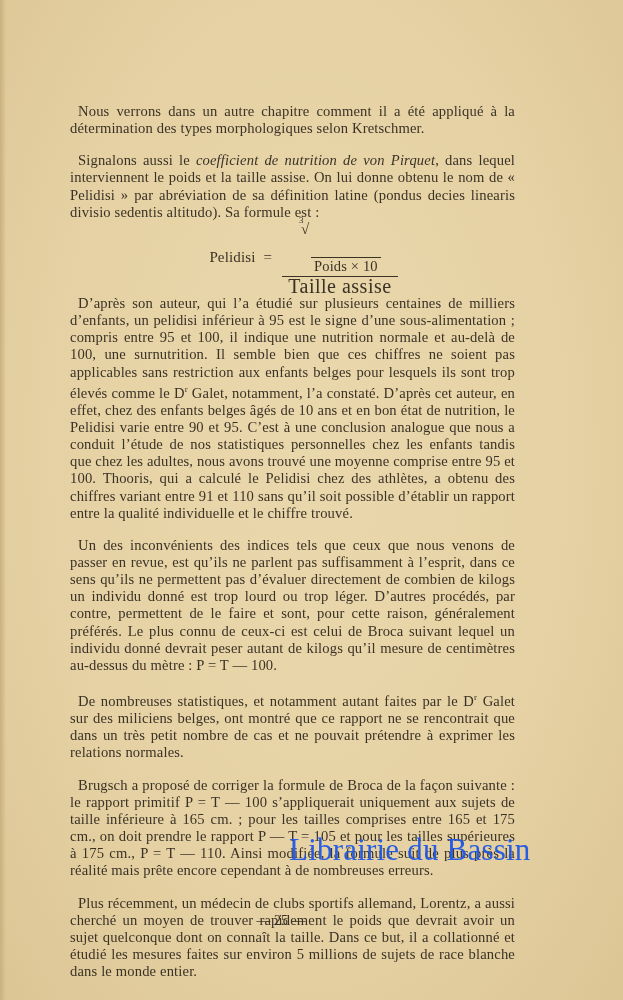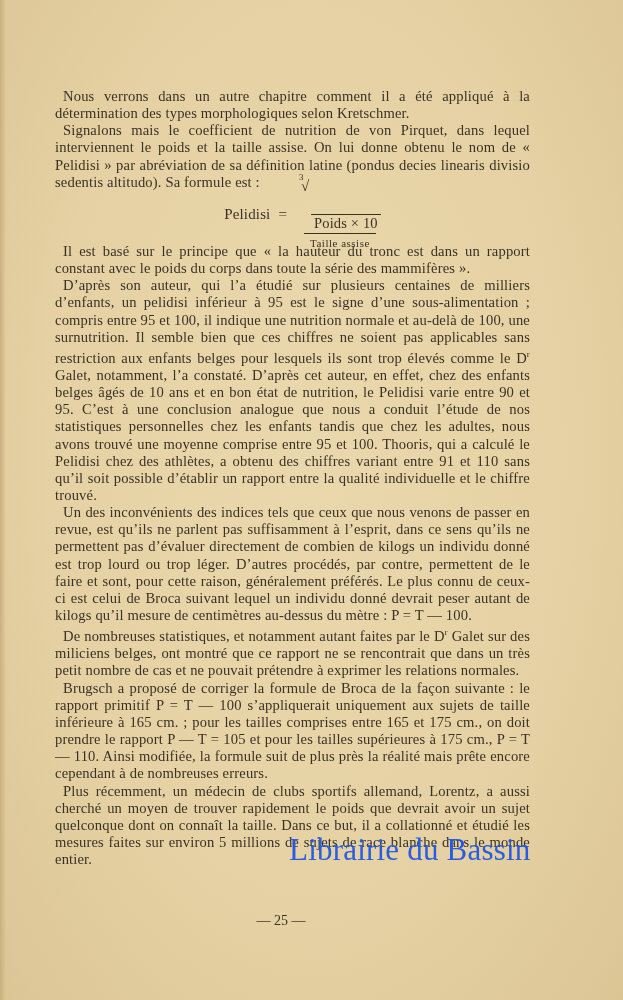--- a/index.html
+++ b/index.html
@@ -19,72 +19,71 @@
       position: absolute; left: 0; top: 0; width: 6px; height: 1000px;
       background: linear-gradient(to right, #c9b07e, rgba(220,197,149,0));
     }
     .text {
       position: absolute; left: 55px; top: 88px; width: 475px;
       font-family: "Liberation Serif", "DejaVu Serif", serif;
       font-size: 14.6px; line-height: 17.15px;
       text-align: justify;
       letter-spacing: 0.15px;
     }
-    .text p { margin: 0; text-indent: 8px; }
+    .text p { margin: 15px; text-indent: 8px; }
     .formula {
       display: flex; align-items: center; justify-content: center;
       margin: 2px 0 6px 22px; height: 44px;
     }
     .formula .lhs { margin-right: 8px; font-size: 15px; }
     .formula .eq { margin-right: 10px; font-size: 15px; }
     .frac { display: inline-flex; flex-direction: column; align-items: center; }
     .num { position: relative; padding: 0 2px 1px 14px; font-size: 14.5px; }
     .num .root-index { position: absolute; left: 2px; top: -9px; font-size: 9px; }
     .num .radical { position: absolute; left: 4px; top: 0px; font-size: 15px; }
     .num .over { border-top: 1px solid #3b3226; padding: 0 3px; display: inline-block; margin-top: 36px; }
-    .den { border-top: 1px solid #3b3226; padding: 1px 6px 0; font-size: 11px; letter-spacing: 0.5px; }
+    .den { border-top: 1px solid #3b3226; padding: 1px 6px 0; font-size: 20px; letter-spacing: 0.5px; }
     .sup { font-size: 9px; vertical-align: super; }
     .page-number {
       position: absolute; left: 0; width: 562px; top: 913px;
       text-align: center; font-size: 14px;
       font-family: "Liberation Serif", serif; color: #3b3226;
     }
     .watermark {
       position: absolute; left: 289px; top: 832px;
       font-family: Liberation Serif, serif;
       font-size: 31px; color: #1f58e6; opacity: 0.95;
       letter-spacing: 0.2px; white-space: nowrap;
     }
-    .it { }
+    .it { font-style: italic; }
   </style>
 </head>
 <body>
 
 <div class="page">
   <div class="left-edge"></div>
 
   <div class="text">
     <p>Nous verrons dans un autre chapitre comment il a été appliqué à la détermination des types morphologiques selon Kretschmer.</p>
 
-    <p><span>Signalons mais le </span><span class="it">coefficient de nutrition de von Pirquet</span><span>, dans lequel interviennent le poids et la taille assise. On lui donne obtenu le nom de « Pelidisi » par abréviation de sa définition latine (pondus decies linearis divisio sedentis altitudo). Sa formule est :</span></p>
+    <p><span>Signalons aussi le </span><span class="it">coefficient de nutrition de von Pirquet</span><span>, dans lequel interviennent le poids et la taille assise. On lui donne obtenu le nom de « Pelidisi » par abréviation de sa définition latine (pondus decies linearis divisio sedentis altitudo). Sa formule est :</span></p>
 
     <div class="formula">
       <span class="lhs">Pelidisi</span>
       <span class="eq">=</span>
       <span class="frac">
         <span class="num">
           <span class="root-index">3</span>
           <span class="radical">√</span>
           <span class="over">Poids × 10</span>
         </span>
         <span class="den">Taille assise</span>
       </span>
     </div>
 
-    <p>Il est basé sur le principe que « la hauteur du tronc est dans un rapport constant avec le poids du corps dans toute la série des mammifères ».</p>
 
     <p><span>D’après son auteur, qui l’a étudié sur plusieurs centaines de milliers d’enfants, un pelidisi inférieur à 95 est le signe d’une sous-alimentation ; compris entre 95 et 100, il indique une nutrition normale et au-delà de 100, une surnutrition. Il semble bien que ces chiffres ne soient pas applicables sans restriction aux enfants belges pour lesquels ils sont trop élevés comme le D</span><span class="sup">r</span><span> Galet, notamment, l’a constaté. D’après cet auteur, en effet, chez des enfants belges âgés de 10 ans et en bon état de nutrition, le Pelidisi varie entre 90 et 95. C’est à une conclusion analogue que nous a conduit l’étude de nos statistiques personnelles chez les enfants tandis que chez les adultes, nous avons trouvé une moyenne comprise entre 95 et 100. Thooris, qui a calculé le Pelidisi chez des athlètes, a obtenu des chiffres variant entre 91 et 110 sans qu’il soit possible d’établir un rapport entre la qualité individuelle et le chiffre trouvé.</span></p>
 
     <p>Un des inconvénients des indices tels que ceux que nous venons de passer en revue, est qu’ils ne parlent pas suffisamment à l’esprit, dans ce sens qu’ils ne permettent pas d’évaluer directement de combien de kilogs un individu donné est trop lourd ou trop léger. D’autres procédés, par contre, permettent de le faire et sont, pour cette raison, généralement préférés. Le plus connu de ceux-ci est celui de Broca suivant lequel un individu donné devrait peser autant de kilogs qu’il mesure de centimètres au-dessus du mètre : P = T — 100.</p>
 
     <p><span>De nombreuses statistiques, et notamment autant faites par le D</span><span class="sup">r</span><span> Galet sur des miliciens belges, ont montré que ce rapport ne se rencontrait que dans un très petit nombre de cas et ne pouvait prétendre à exprimer les relations normales.</span></p>
 
     <p>Brugsch a proposé de corriger la formule de Broca de la façon suivante : le rapport primitif P = T — 100 s’appliquerait uniquement aux sujets de taille inférieure à 165 cm. ; pour les tailles comprises entre 165 et 175 cm., on doit prendre le rapport P — T = 105 et pour les tailles supérieures à 175 cm., P = T — 110. Ainsi modifiée, la formule suit de plus près la réalité mais prête encore cependant à de nombreuses erreurs.</p>
 
     <p>Plus récemment, un médecin de clubs sportifs allemand, Lorentz, a aussi cherché un moyen de trouver rapidement le poids que devrait avoir un sujet quelconque dont on connaît la taille. Dans ce but, il a collationné et étudié les mesures faites sur environ 5 millions de sujets de race blanche dans le monde entier.</p>

